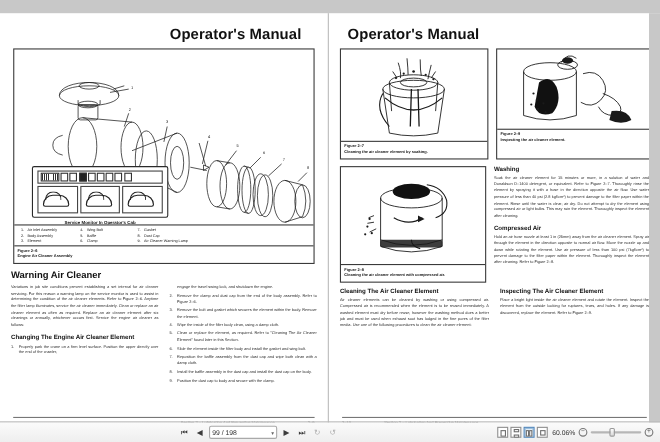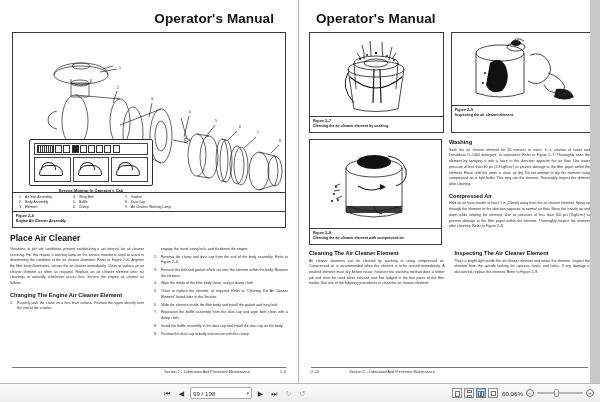--- a/index.html
+++ b/index.html
@@ -13,21 +13,21 @@
 
   #viewer {
     position: relative;
     width: 600px; height: 402px;
     background: #c8c8c8;
   }
 
   
   .spread {
     position: absolute;
-    left: 0; top: 0;
+    left: 0; top: 12px;
     width: 600px; height: 383px;
     display: flex;
     background: #c8c8c8;
   }
   .page {
     position: relative;
     background: #ffffff;
     height: 383px;
     overflow: hidden;
   }
@@ -318,21 +318,21 @@
               </ol>
             </div>
           </div>
 
           <div class="figcap">
             <div>Figure 2–6</div>
             <div>Engine Air Cleaner Assembly</div>
           </div>
         </div>
 
-        <h2 class="sec">Place Air Cleaner</h2>
+        <h2 class="sec">Warning Air Cleaner</h2>
 
         <div class="cols">
           <div class="col">
             <p class="body">Variations in job site conditions prevent establishing a set interval for air cleaner servicing. For this reason a warning lamp on the service monitor is used to assist in determining the condition of the air cleaner elements. Refer to Figure 2–6. Anytime the filter lamp illuminates, service the air cleaner immediately. Clean or replace an air cleaner element as often as required. Replace an air cleaner element after six cleanings or annually, whichever occurs first. Service the engine air cleaner as follows:</p>
             <h3 class="sub">Changing The Engine Air Cleaner Element</h3>
             <ol class="steps">
               <li>
                 <span class="n">1.</span>
                 <span>Properly park the crane on a firm level surface. Position the upper directly over the end of the crawler,</span>
               </li>

